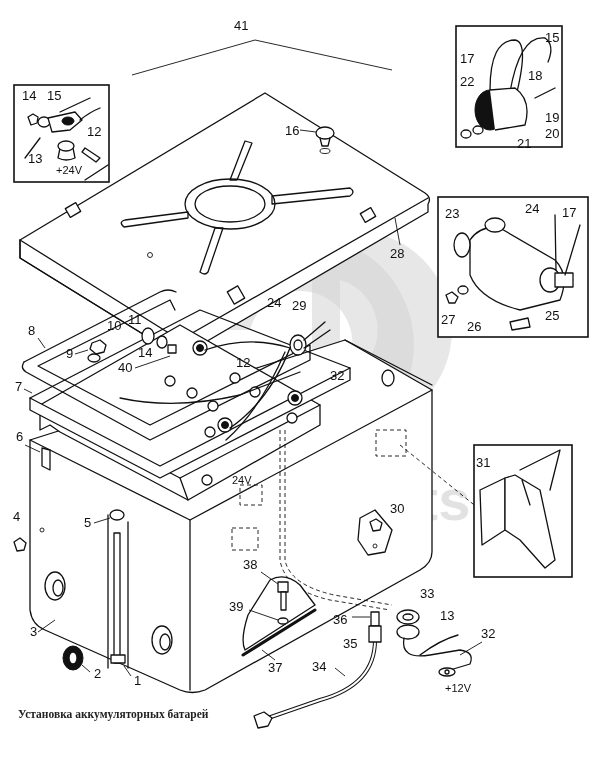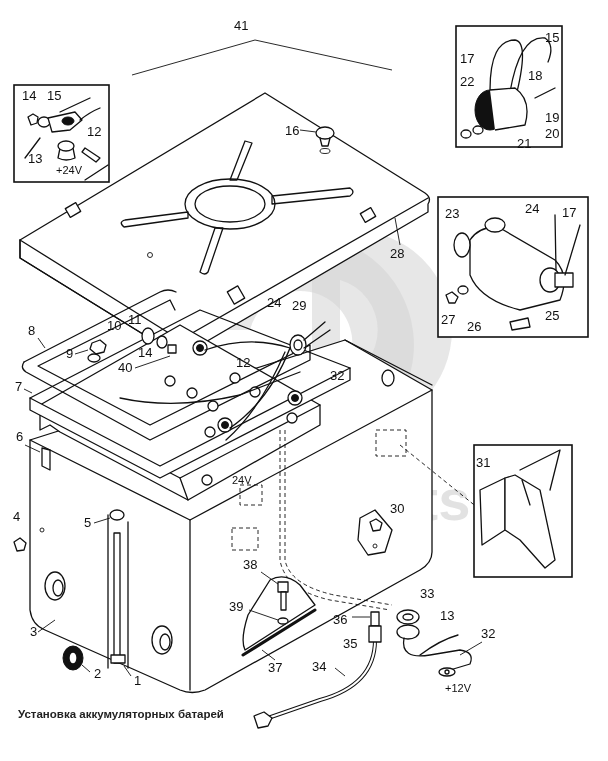--- a/index.html
+++ b/index.html
@@ -8,21 +8,21 @@
   .lbl { font-family: "Liberation Sans", sans-serif; font-size: 13px; fill: #111; }
   .lbl-sm { font-family: "Liberation Sans", sans-serif; font-size: 11px; fill: #111; }
   .ln { stroke: #111; stroke-width: 1.3; fill: none; stroke-linejoin: round; stroke-linecap: round; }
   .ln-thin { stroke: #111; stroke-width: 0.9; fill: none; }
   .ln-fill { stroke: #111; stroke-width: 1.3; fill: #fff; stroke-linejoin: round; }
   .dash { stroke: #111; stroke-width: 0.9; fill: none; stroke-dasharray: 4 3; }
   .dark { fill: #111; stroke: #111; }
   .inset { stroke: #111; stroke-width: 1.6; fill: #fff; }
   .wm { fill: #d4d4d4; opacity: 0.55; }
   .wm-text { font-family: "Liberation Sans", sans-serif; font-size: 58px; fill: #cfcfcf; opacity: 0.6; font-weight: bold; }
-  .caption { position: absolute; left: 18px; top: 708px; font-family: Liberation Sans, sans-serif; font-weight: bold; font-size: 11.5px; color: #222; text-align: right; }
+  .caption { position: absolute; left: 18px; top: 708px; font-family: Liberation Serif, serif; font-weight: bold; font-size: 11.5px; color: #222; text-align: right; }
 </style>
 </head>
 <body>
 
 <svg id="stage" viewBox="0 0 608 761" xmlns="http://www.w3.org/2000/svg">
 
   <g>
     <path class="wm" d="M195,330 A110,110 0 1 1 300,455 L300,395 A52,52 0 1 0 250,330 Z"></path>
     <path class="wm" d="M312,230 L352,230 A100,100 0 0 1 352,430 L340,430 L340,380 A52,52 0 0 0 340,280 L340,455 L312,455 Z"></path>
     <text class="wm-text" x="190" y="520">data-parts</text>

